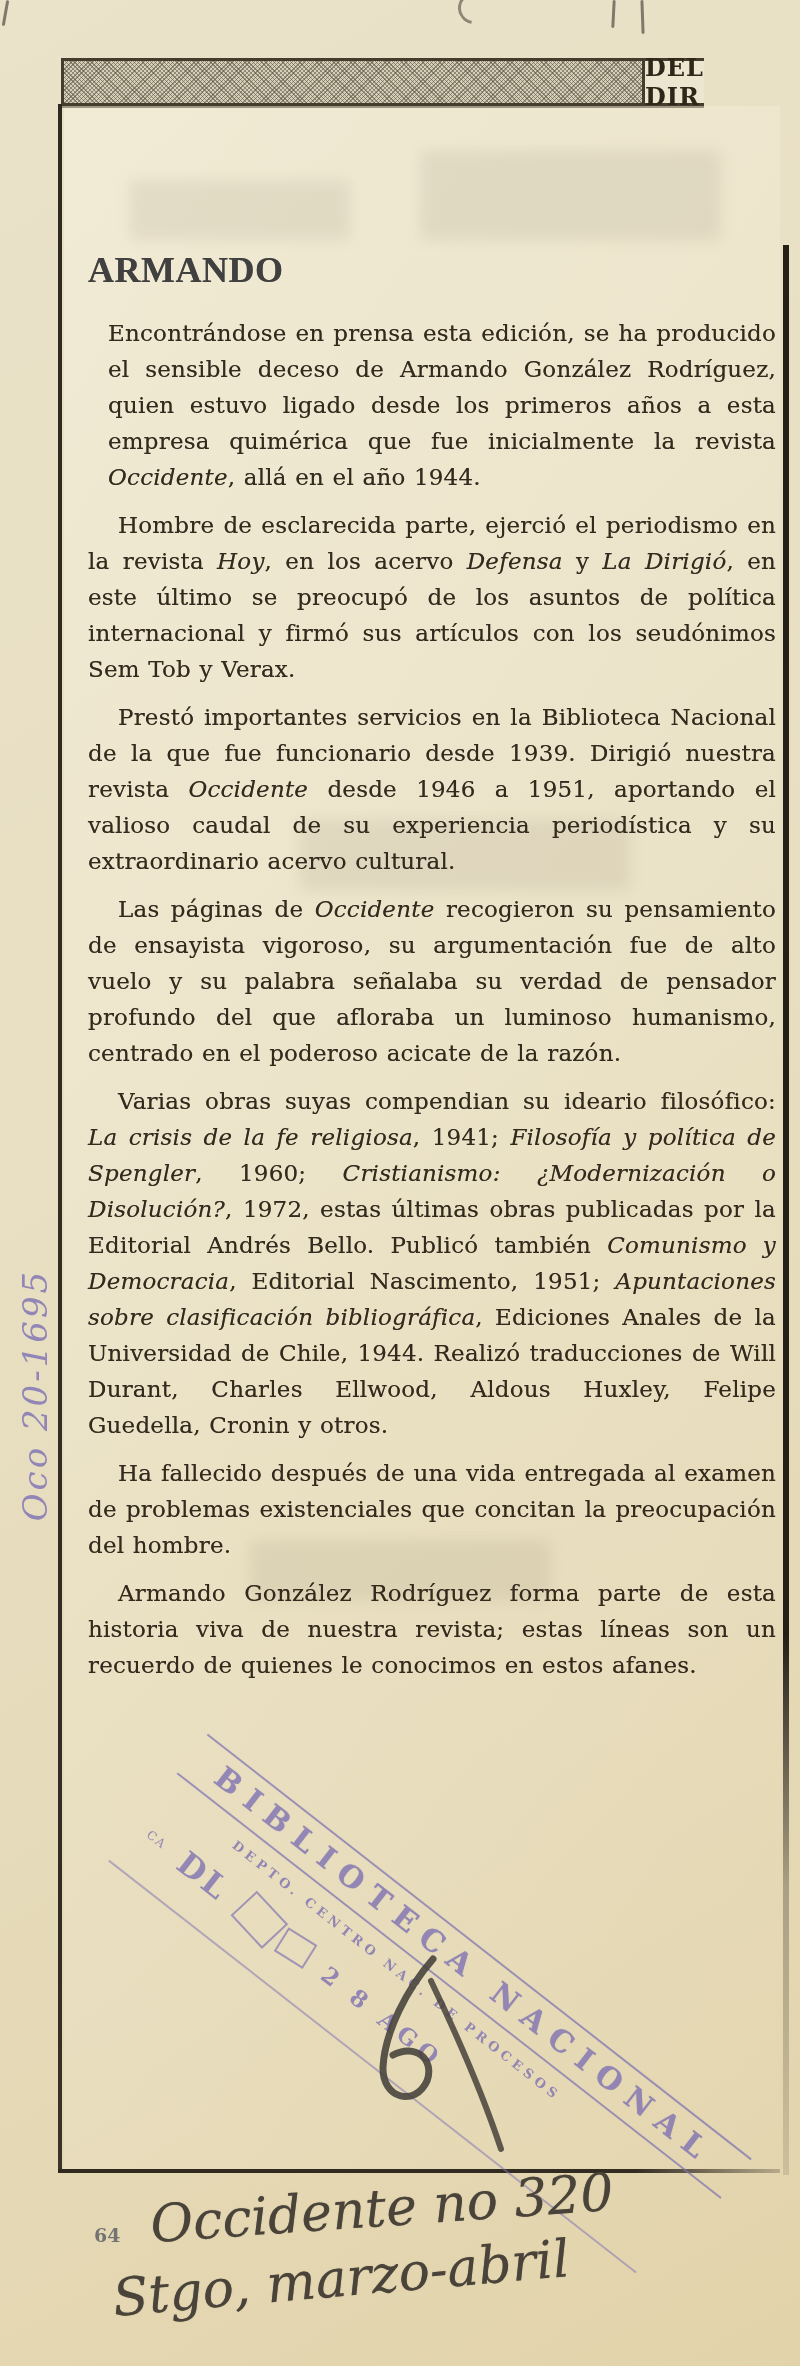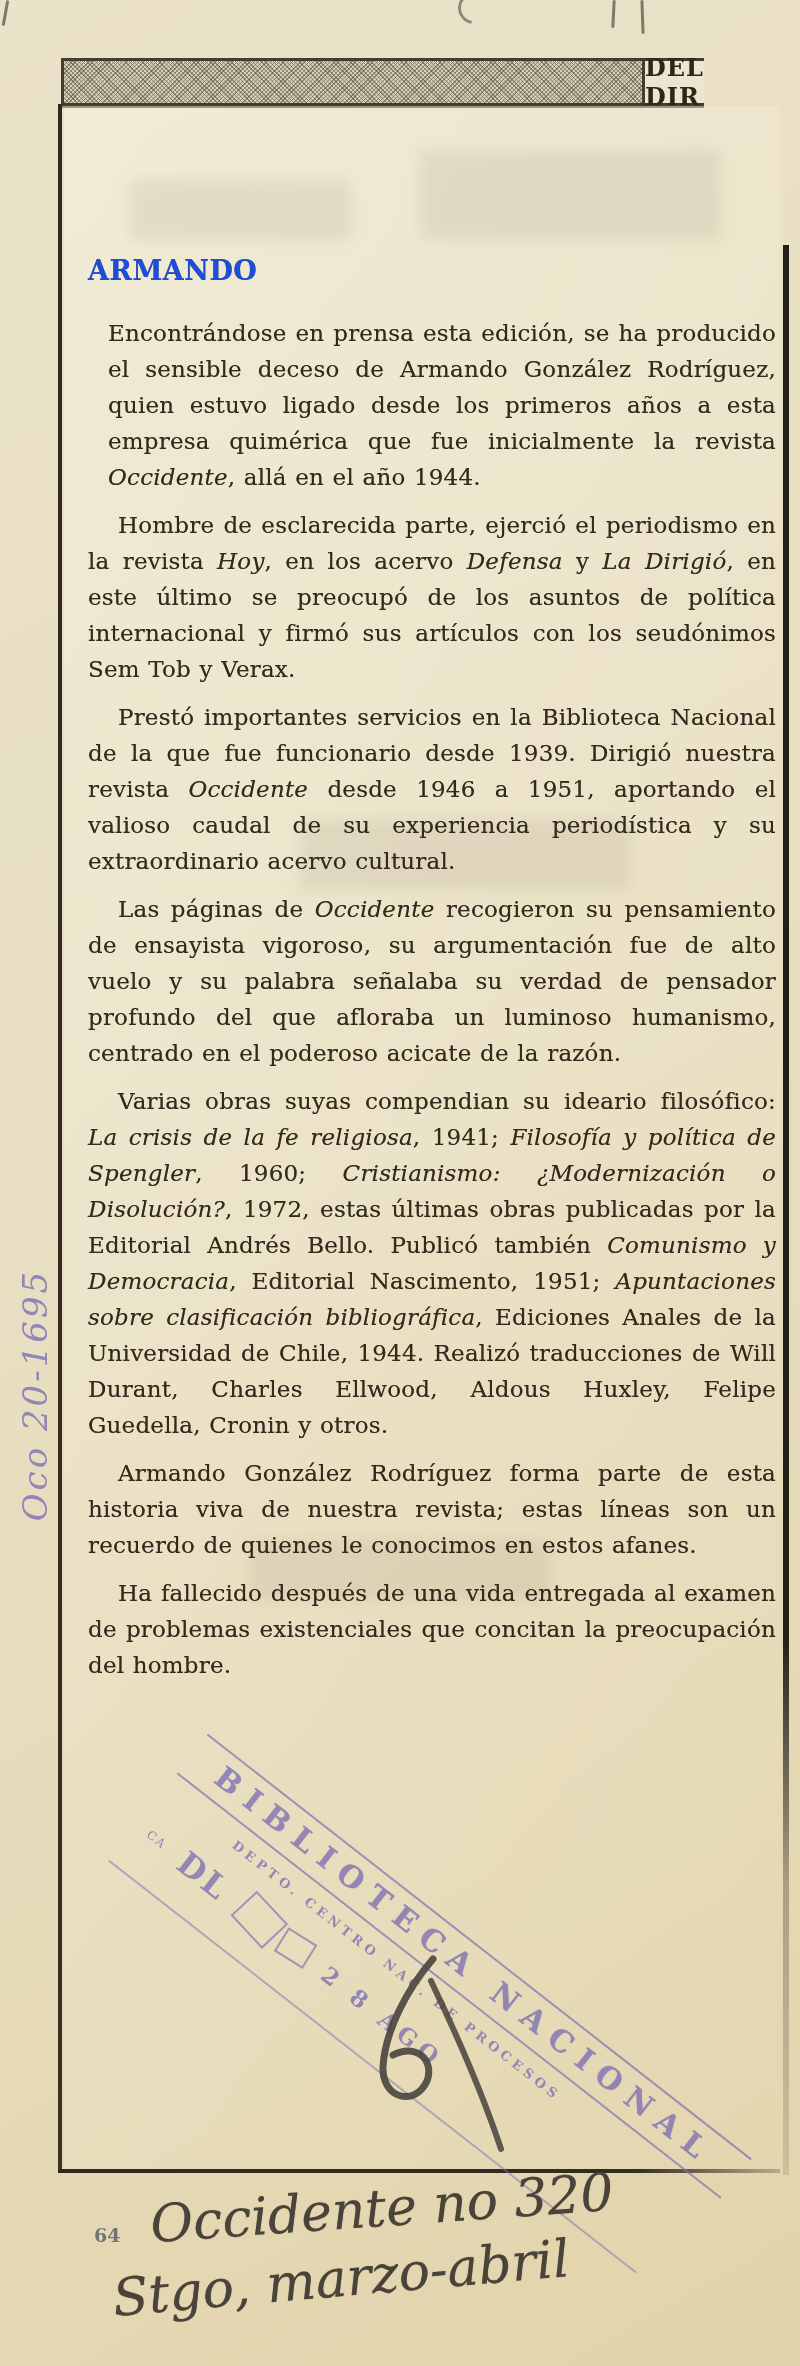--- a/index.html
+++ b/index.html
@@ -38,22 +38,22 @@
   .border-bottom{position:absolute;left:58px;top:2169px;height:4px;width:722px;
     background:linear-gradient(90deg,#2f2920 0%,#332c22 80%,rgba(51,44,34,.25) 100%);}
   .border-right{position:absolute;left:783px;top:245px;width:6px;height:1930px;
     background:linear-gradient(#241f17 0%,#241f17 72%,rgba(36,31,23,.3) 85%,rgba(36,31,23,.12) 100%);}
 
   
   .smudge{position:absolute;filter:blur(7px);background:rgba(110,100,80,.10);border-radius:6px;}
 
   
   .article{position:absolute;left:88px;top:252px;width:688px;color:#33291d;}
-  .article-title{font-weight:bold;font-size:27px;line-height:37px;letter-spacing:.5px;color:#1d4ed8;
-    text-shadow:0 0 .6px rgba(45,36,23,.6);}
+  .article-title{font-weight:bold;font-size:36px;line-height:37px;letter-spacing:.5px;color:#404040;
+    text-shadow:0 0 .6px rgba(45,36,23,.6);font-family:Liberation Serif, serif;}
   .article-body p{margin:12px 0 0 0;font-size:23px;line-height:36px;text-align:justify;
     letter-spacing:.2px;word-spacing:1px;text-shadow:0 0 .6px rgba(51,41,29,.55);}
   .article-body p.first{margin-top:26px;margin-left:20px;}
   .article-body p.indent{text-indent:30px;}
   .article-body em{font-style:italic;}
 
   
   .stamp{position:absolute;left:130px;top:1840px;width:600px;height:340px;color:#8174b3;opacity:.82;}
   .stamp-rot{position:absolute;left:50%;top:50%;width:690px;transform:translate(-50%,-50%) rotate(38deg);}
   .s-band{border-top:2px solid rgba(129,116,179,.9);border-bottom:2px solid rgba(129,116,179,.9);
@@ -113,22 +113,22 @@
   <div class="article">
     <div class="article-title">
       <div>ARMANDO</div>
     </div>
     <div class="article-body" id="article-body">
         <p class=" first"><span>Encontrándose en prensa esta edición, se ha producido el sensible deceso de Armando González Rodríguez, quien estuvo ligado desde los primeros años a esta empresa quimérica que fue inicialmente la revista </span><em>Occidente</em><span>, allá en el año 1944.</span></p>
         <p class="indent"><span>Hombre de esclarecida parte, ejerció el periodismo en la revista </span><em>Hoy</em><span>, en los acervo </span><em>Defensa</em><span> y </span><em>La Dirigió</em><span>, en este último se preocupó de los asuntos de política internacional y firmó sus artículos con los seudónimos Sem Tob y Verax.</span></p>
         <p class="indent"><span>Prestó importantes servicios en la Biblioteca Nacional de la que fue funcionario desde 1939. Dirigió nuestra revista </span><em>Occidente</em><span> desde 1946 a 1951, aportando el valioso caudal de su experiencia periodística y su extraordinario acervo cultural.</span></p>
         <p class="indent"><span>Las páginas de </span><em>Occidente</em><span> recogieron su pensamiento de ensayista vigoroso, su argumentación fue de alto vuelo y su palabra señalaba su verdad de pensador profundo del que afloraba un luminoso humanismo, centrado en el poderoso acicate de la razón.</span></p>
         <p class="indent"><span>Varias obras suyas compendian su ideario filosófico: </span><em>La crisis de la fe religiosa</em><span>, 1941; </span><em>Filosofía y política de Spengler</em><span>, 1960; </span><em>Cristianismo: ¿Modernización o Disolución?</em><span>, 1972, estas últimas obras publicadas por la Editorial Andrés Bello. Publicó también </span><em>Comunismo y Democracia</em><span>, Editorial Nascimento, 1951; </span><em>Apuntaciones sobre clasificación bibliográfica</em><span>, Ediciones Anales de la Universidad de Chile, 1944. Realizó traducciones de Will Durant, Charles Ellwood, Aldous Huxley, Felipe Guedella, Cronin y otros.</span></p>
+        <p class="indent"><span>Ha fallecido después de una vida entregada al examen de problemas existenciales que concitan la preocupación del hombre.</span></p>
         <p class="indent"><span>Armando González Rodríguez forma parte de esta historia viva de nuestra revista; estas líneas son un recuerdo de quienes le conocimos en estos afanes.</span></p>
-        <p class="indent"><span>Ha fallecido después de una vida entregada al examen de problemas existenciales que concitan la preocupación del hombre.</span></p>
       </div>
   </div>
 
   <div class="stamp">
     <div class="stamp-rot">
       <div class="s-band">BIBLIOTECA NACIONAL</div>
       <div class="s-sub">DEPTO. CENTRO NAC. DE PROCESOS</div>
       <div class="s-row">
         <span class="s-ca">CA</span>
         <span class="s-dl">DL</span>

